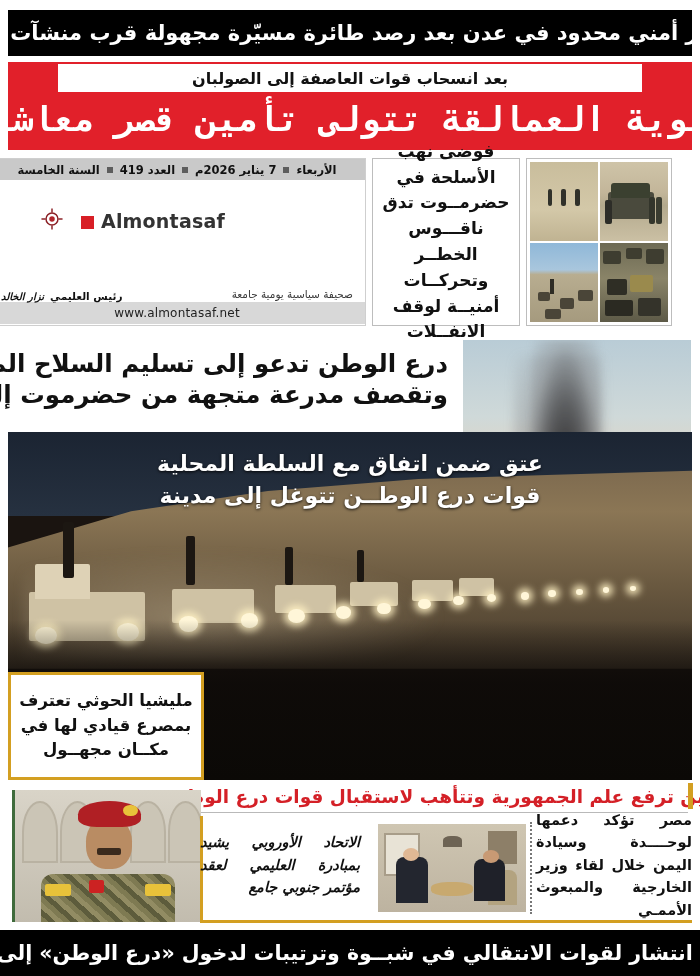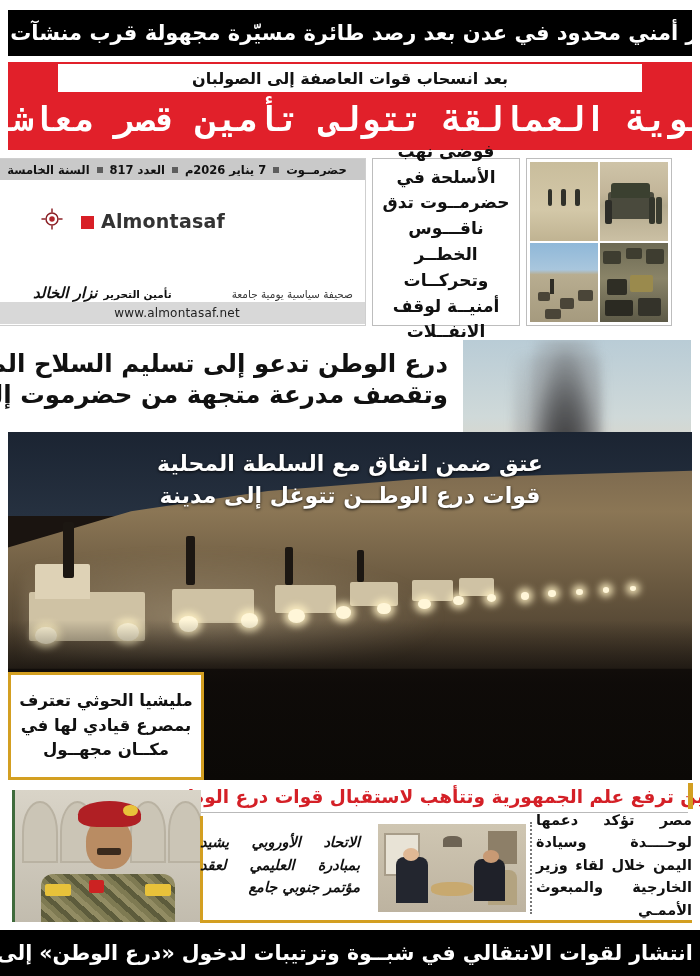--- a/index.html
+++ b/index.html
@@ -121,21 +121,21 @@
   .logo-latin .rsq{display:inline-block;width:13px;height:13px;background:#d81f26;margin-left:0;margin-right:7px;vertical-align:-1px;}
   .target-icon{position:absolute;left:52px;top:28px;width:22px;height:22px;}
   .mh-tag{
     position:absolute;right:12px;bottom:2px;font-size:10.5px;color:#3b3b3b;
   }
   .mh-editor{
     position:absolute;left:12px;bottom:0px;font-size:12px;color:#111;
     font-weight:bold;display:flex;align-items:baseline;gap:6px;direction:rtl;
   }
   .mh-editor .role{font-size:10.5px;}
-  .mh-editor .name{font-size:15px;font-style:italic;font-family:"DejaVu Serif","Liberation Serif",serif;margin-left:32px;}
+  .mh-editor .name{font-size:10px;font-style:italic;font-family:"DejaVu Serif","Liberation Serif",serif;}
   .mh-url{
     height:22px;background:#d8d8d8;color:#222;
     display:flex;align-items:center;justify-content:center;
     font-size:12px;direction:ltr;letter-spacing:0.2px;
   }
 
   
   .main-head{
     position:absolute;left:8px;top:336px;width:440px;height:86px;
     display:flex;flex-direction:column;justify-content:center;
@@ -312,25 +312,25 @@
         </div>
       </div>
     </div>
 
     <div class="teaser-box">
       <div class="teaser-txt">فوضى نهب الأسلحة في حضرمــوت تدق ناقـــوس الخطــر وتحركــات أمنيــة لوقف الانفــلات</div>
     </div>
 
     <div class="masthead">
       <div class="mh-date">
-        <span>حضرمــوت</span>
+        <span>الأربعاء</span>
         <span class="sq"></span>
         <span>7 يناير 2026م</span>
         <span class="sq"></span>
-        <span>العدد 817</span>
+        <span>العدد 419</span>
         <span class="sq"></span>
         <span>السنة الخامسة</span>
       </div>
 
       <div class="mh-body">
 
         <svg class="target-icon" viewBox="0 0 24 24">
           <circle cx="12" cy="12" r="6.5" fill="none" stroke="#8a1f24" stroke-width="1.6"></circle>
           <circle cx="12" cy="12" r="3" fill="#b0262c"></circle>
           <line x1="12" y1="0.5" x2="12" y2="5" stroke="#8a1f24" stroke-width="1.6"></line>
@@ -339,21 +339,21 @@
           <line x1="19" y1="12" x2="23.5" y2="12" stroke="#8a1f24" stroke-width="1.6"></line>
         </svg>
 
         <div class="logo-latin">
           <span class="rsq"></span><span>Almontasaf</span>
         </div>
 
         <div class="mh-tag">صحيفة سياسية يومية جامعة</div>
 
         <div class="mh-editor">
-          <span class="role">تأمين التحرير</span>
+          <span class="role">رئيس العليمي</span>
           <span class="name">نزار الخالد</span>
         </div>
       </div>
 
       <div class="mh-url">www.almontasaf.net</div>
     </div>
   </div>
 
   <div class="main-head">
     <div class="l">درع الوطن تدعو إلى تسليم السلاح المنهـــوب</div>

